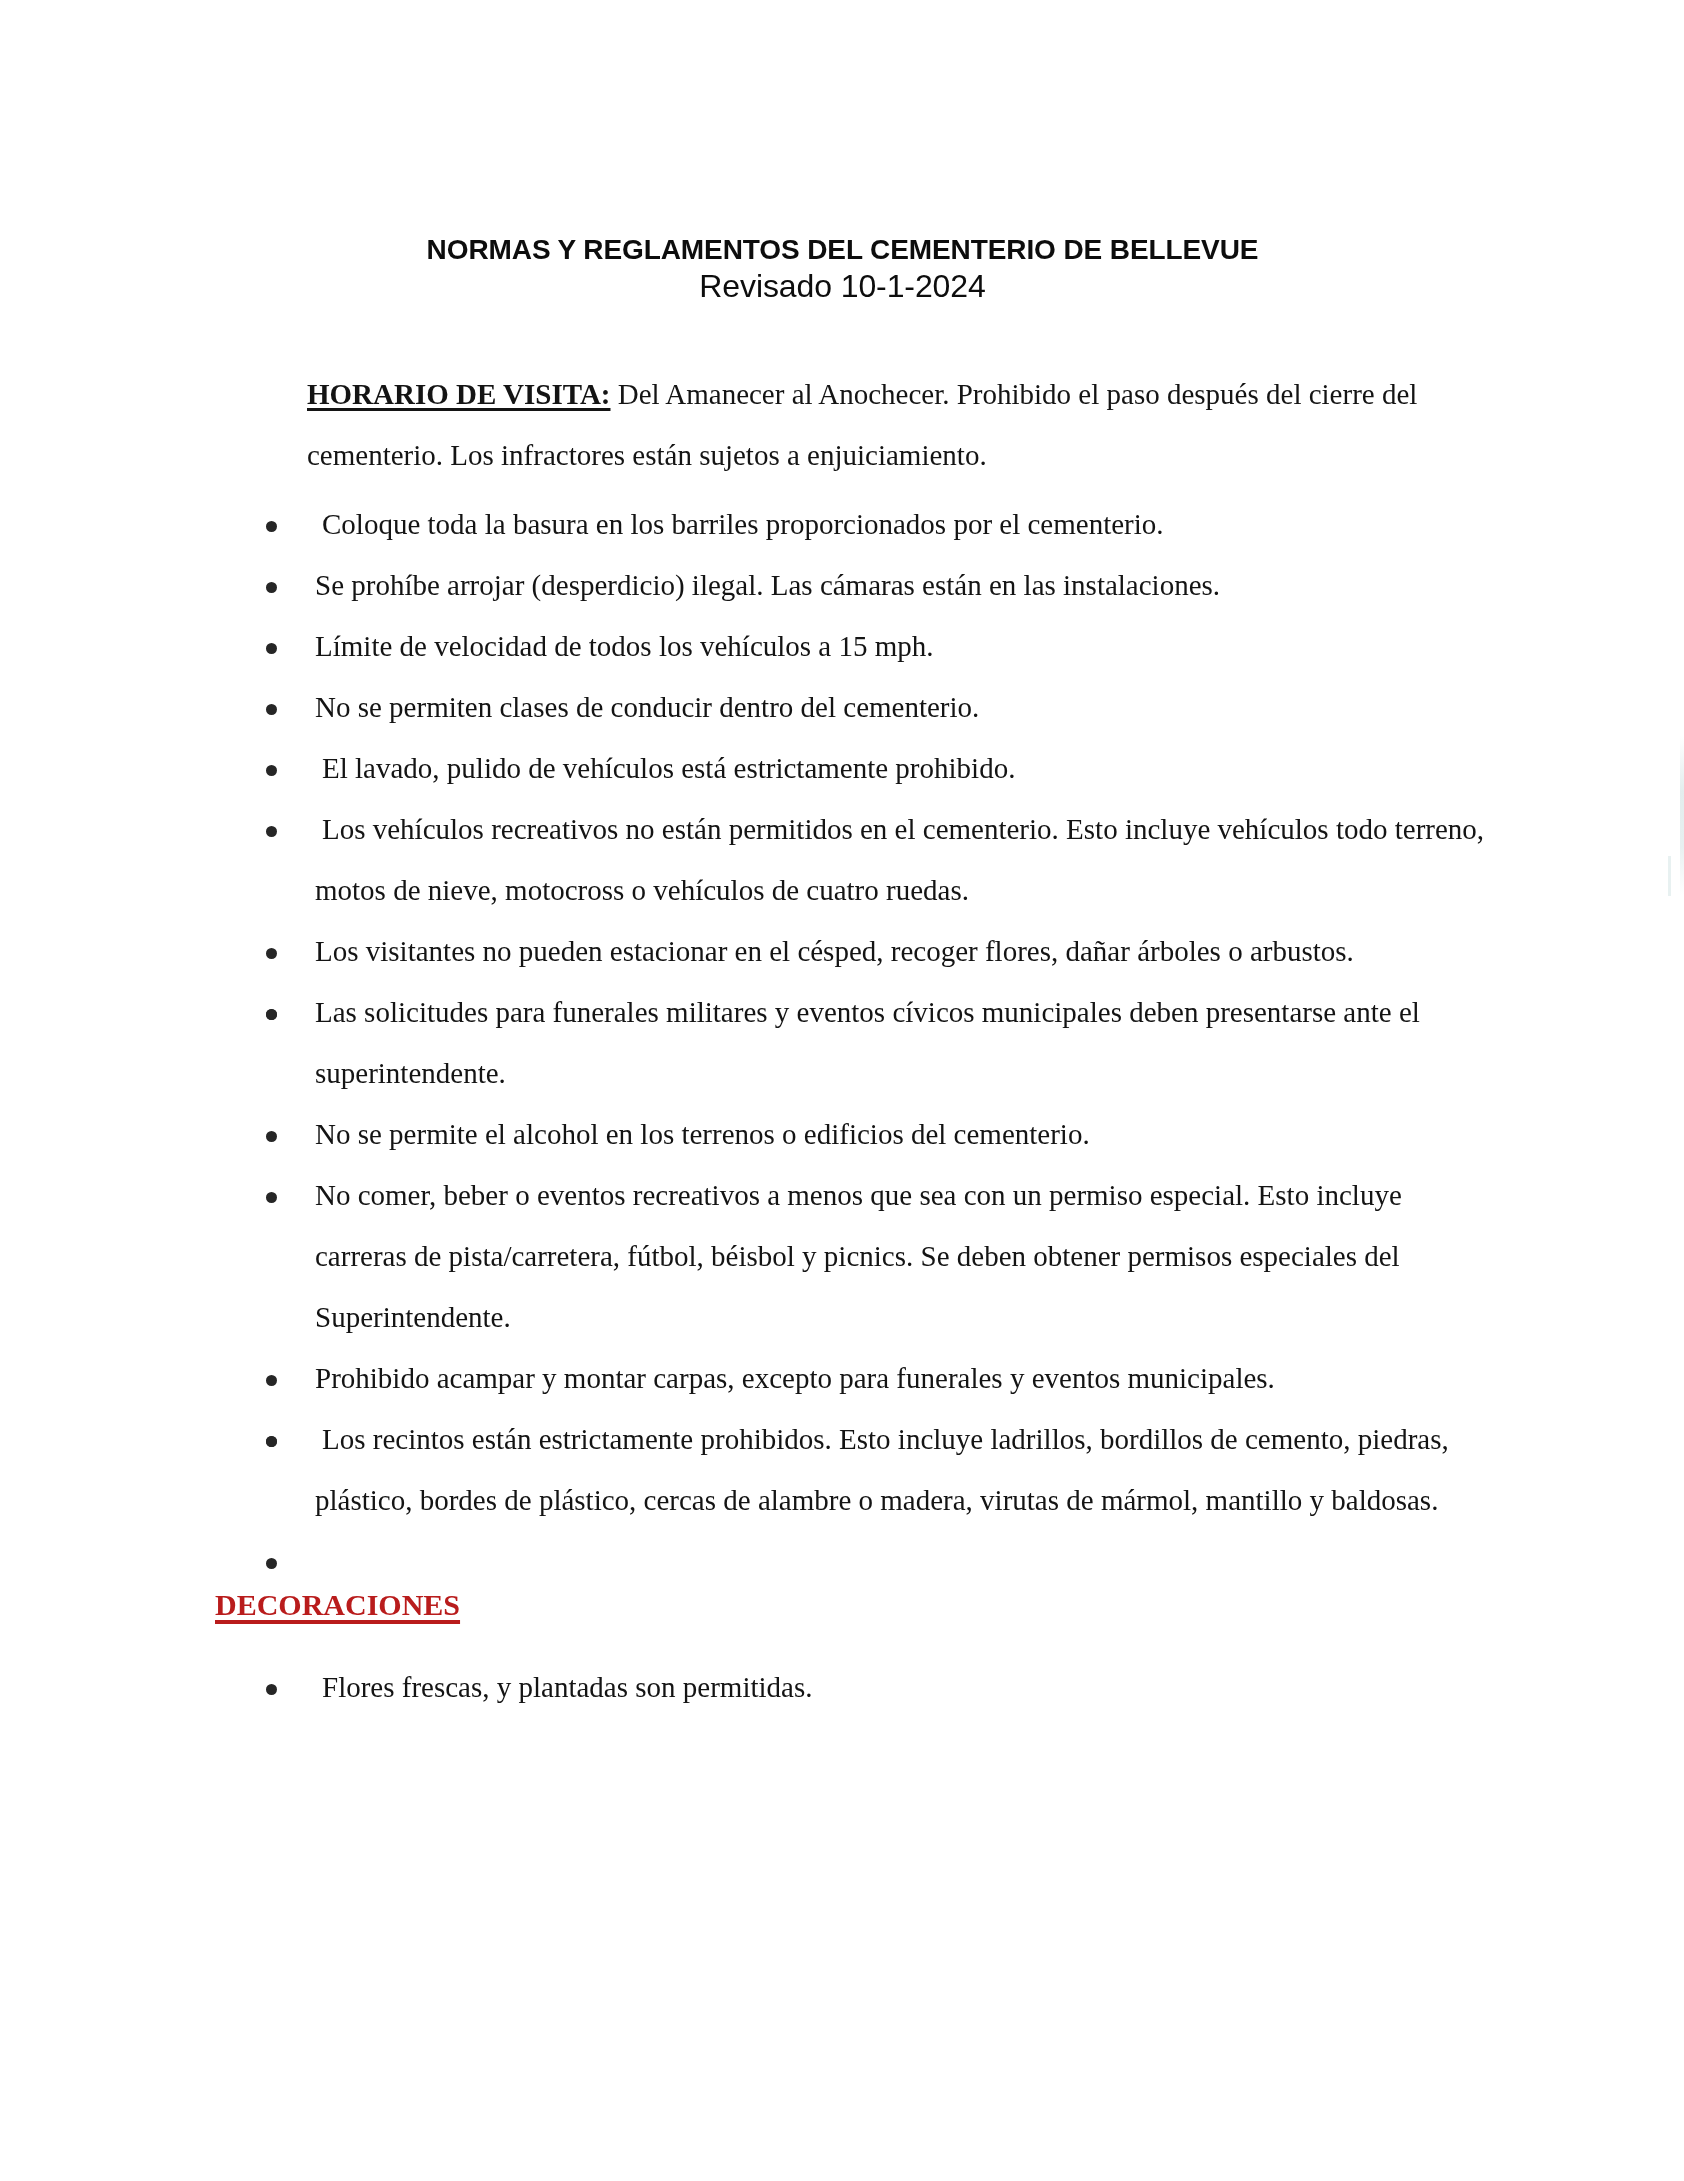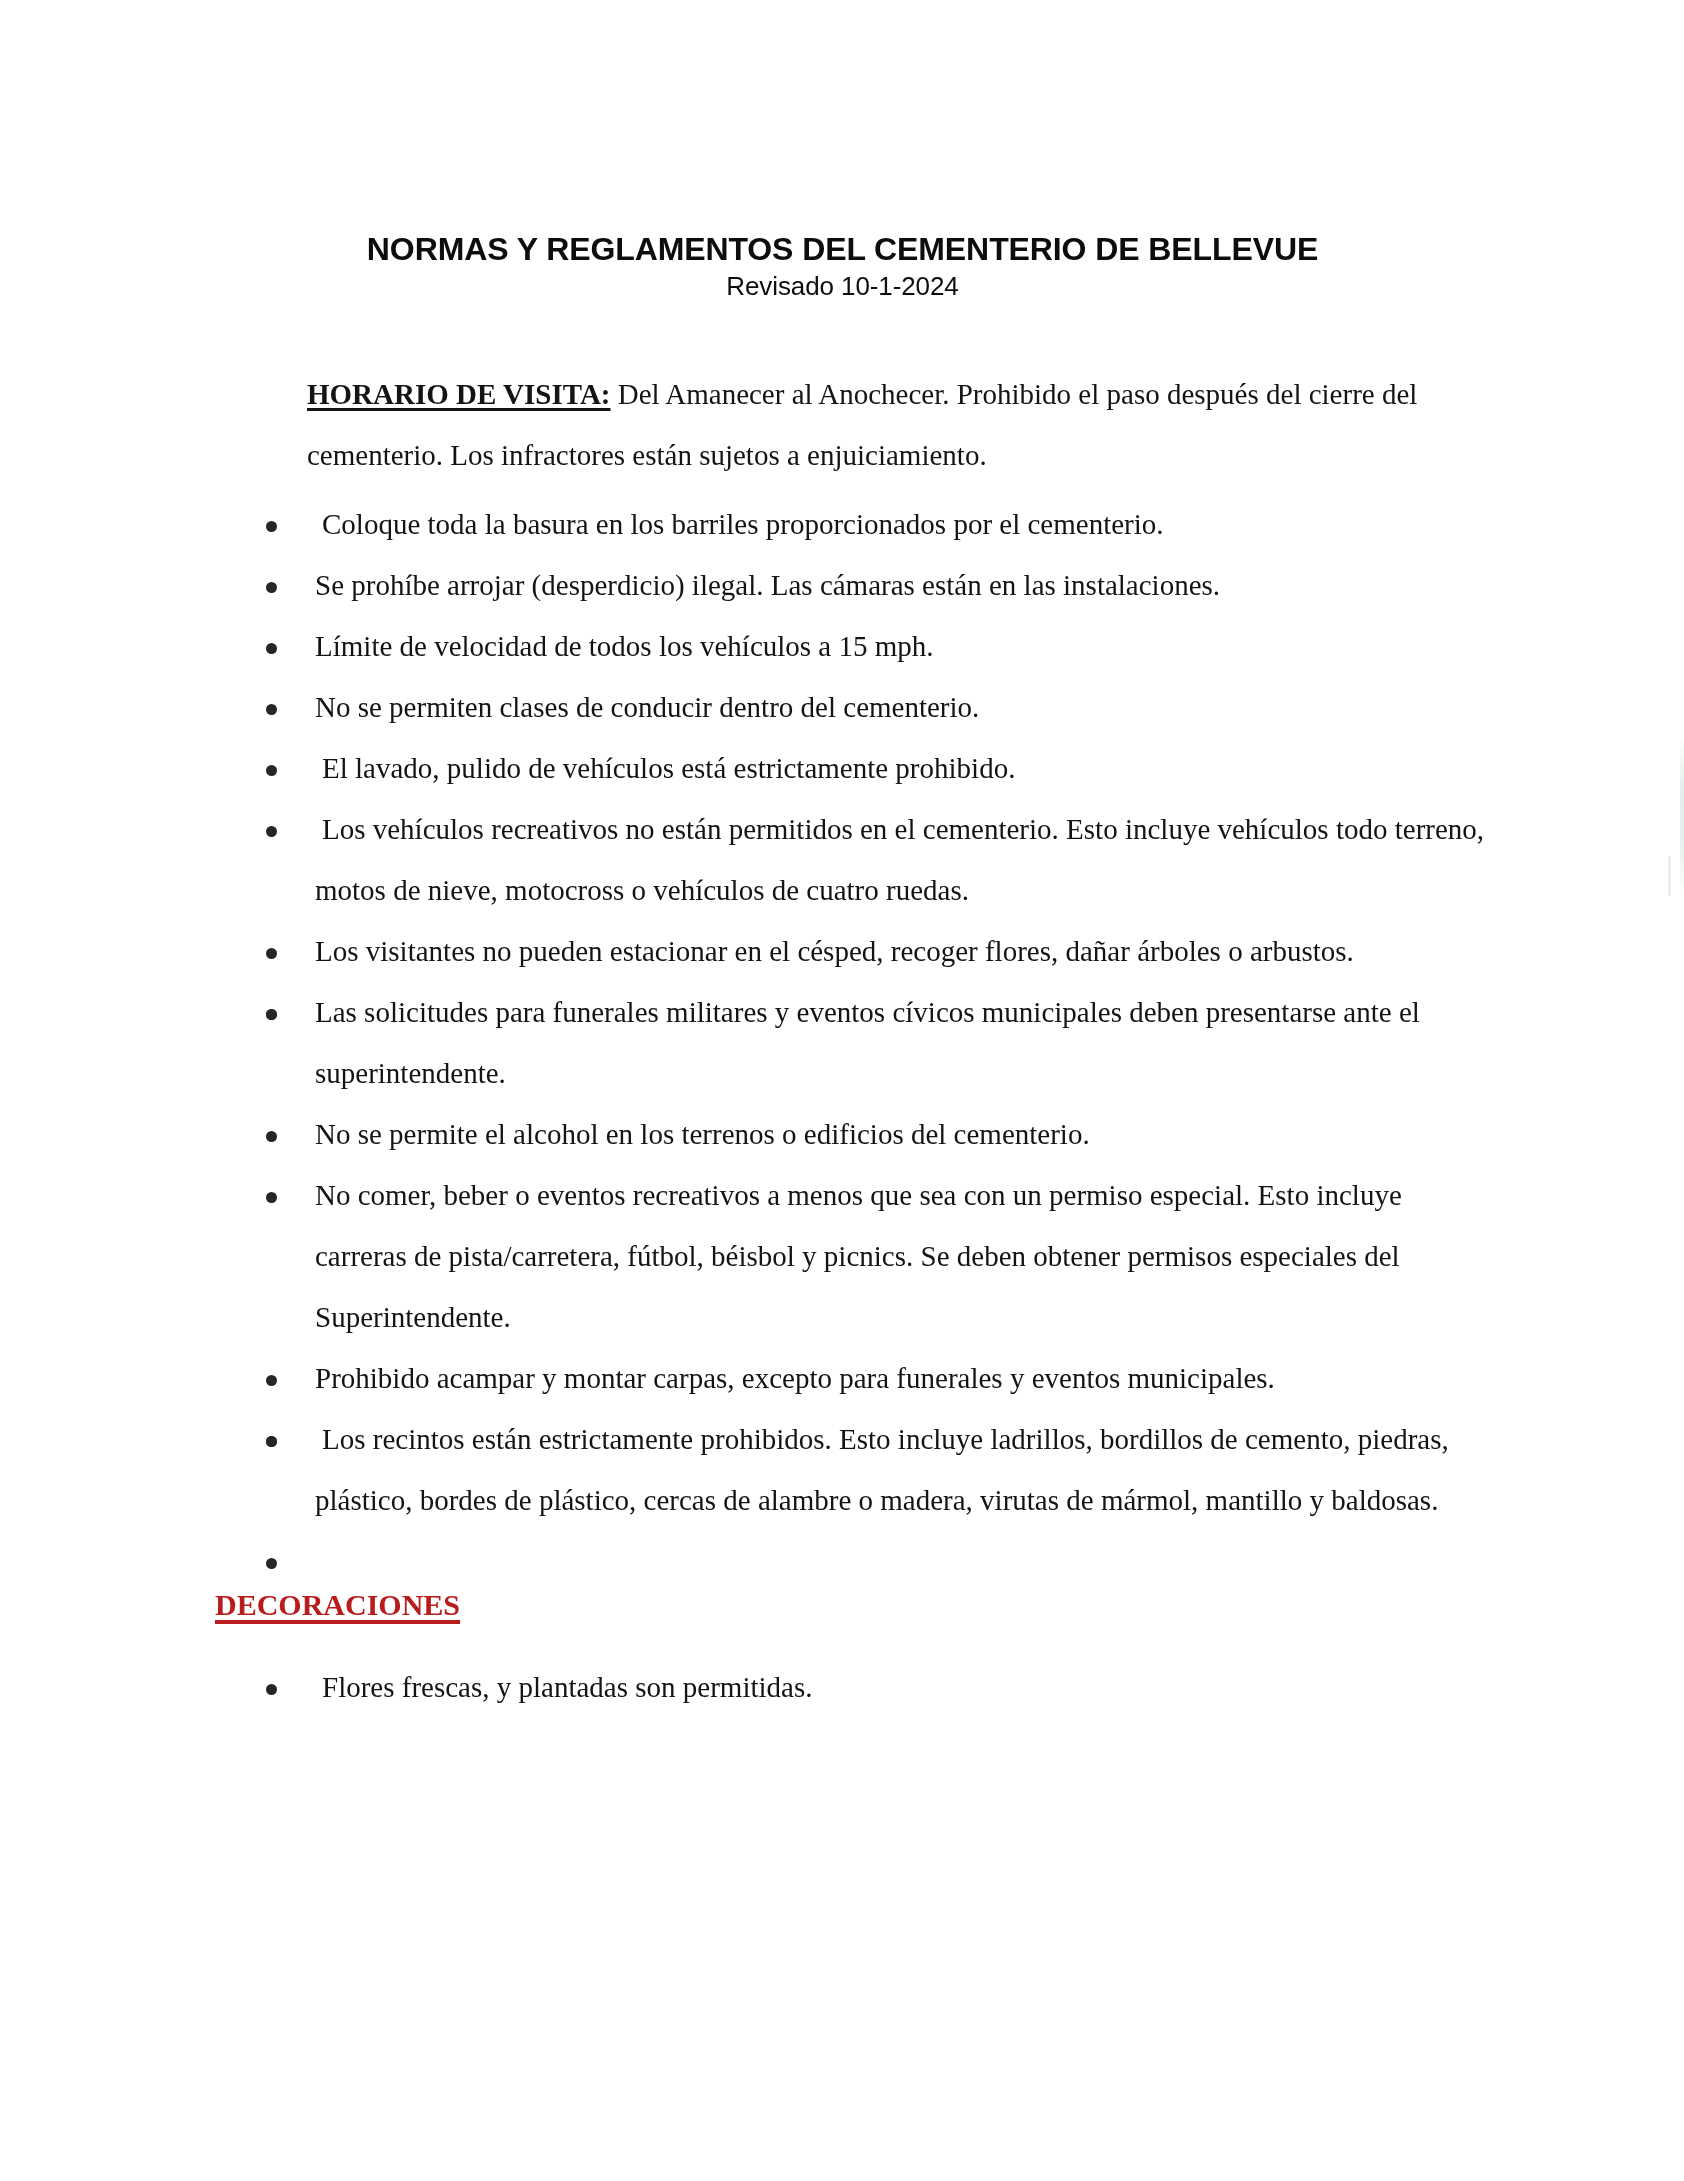--- a/index.html
+++ b/index.html
@@ -21,28 +21,28 @@
     position: absolute;
     left: 0;
     top: 231px;
     width: 1685px;
     text-align: center;
     font-family: "Liberation Sans", sans-serif;
     color: #0d0d0d;
   }
   .header .title-line {
     font-weight: bold;
-    font-size: 32px;
+    font-size: 28px;
     letter-spacing: -0.1px;
     line-height: 37px;
     white-space: nowrap;
   }
   .header .sub-line {
     font-weight: normal;
-    font-size: 26px;
+    font-size: 32px;
     letter-spacing: -0.1px;
     line-height: 37px;
     white-space: nowrap;
   }
 
   
   .body {
     position: absolute;
     left: 16px;
     top: 364px;

